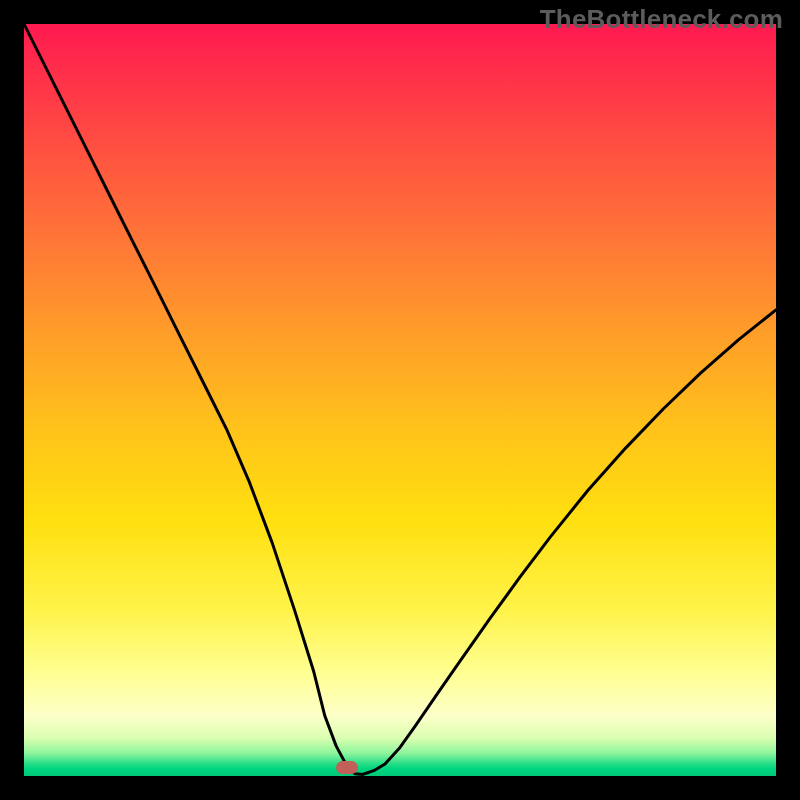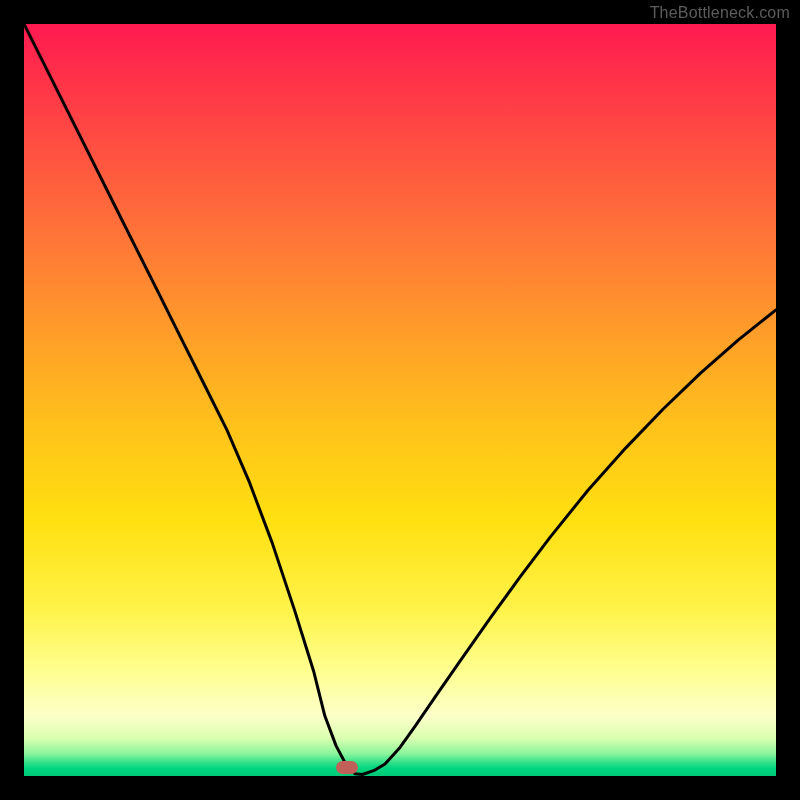--- a/index.html
+++ b/index.html
@@ -42,24 +42,24 @@
       #d9ffb0 95%,
       #8cf59c 97%,
       #33e08a 98.2%,
       #00d67f 99%,
       #00c878 100%
     );
   }
   .watermark {
     position: absolute;
     top: 4px;
-    right: 10px;
+    right: 17px;
     color: #5c5c5c;
-    font-size: 16px;
-    font-weight: 400;
+    font-size: 26px;
+    font-weight: 700;
     letter-spacing: 0.2px;
     user-select: none;
   }
   svg.curve {
     position: absolute;
     inset: 0;
   }
   .marker {
     position: absolute;
     width: 22px;

